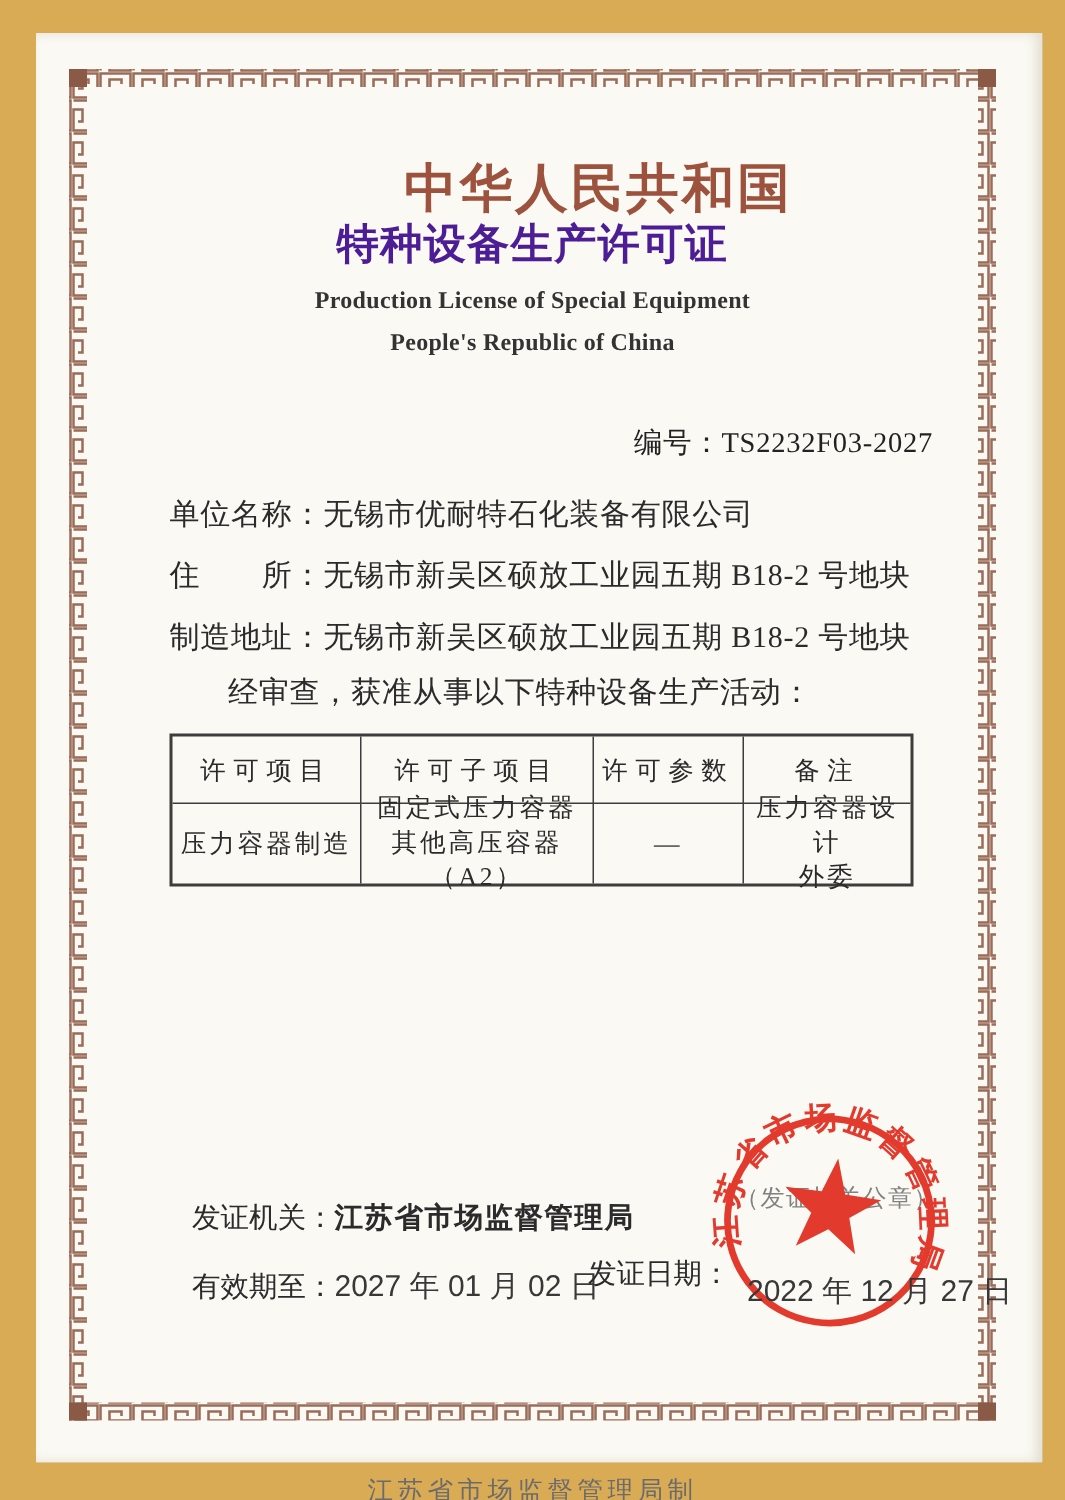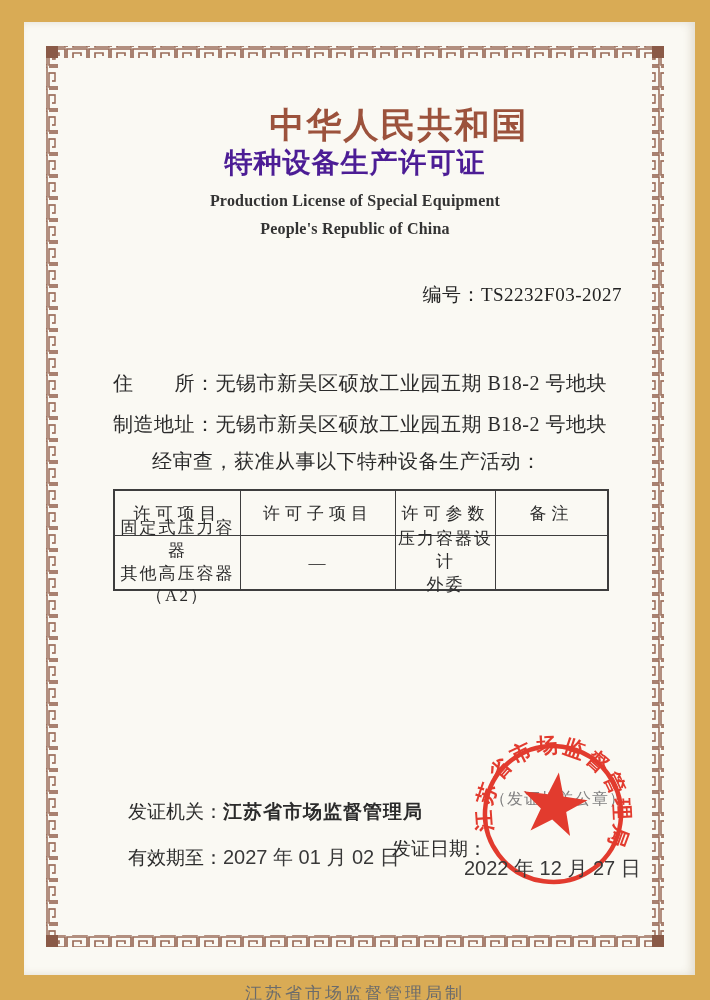--- a/index.html
+++ b/index.html
@@ -36,21 +36,21 @@
   .cell:nth-child(4n){border-right:none;}
   .cell.last-row{border-bottom:none;}
   .hcell{height:44px;letter-spacing:5px;}
   .bcell{height:53px;letter-spacing:2px;}
   .pre{white-space:pre-line;line-height:1.35;}
   .issuer{left:128px;top:799px;font-size:19px;color:#2b2b2b;}
   .issuer b{letter-spacing:1px;}
   .validity{left:128px;top:844px;font-size:19px;color:#2b2b2b;}
   .sans-val{font-family:"Liberation Sans","DejaVu Sans",sans-serif;font-size:20px;color:#383838;}
   .issue-label{left:392px;top:836px;font-size:19px;color:#2b2b2b;}
-  .issue-value{left:464px;top:847px;z-index:6;margin-top:8px;}
+  .issue-value{left:498px;top:847px;z-index:6;}
   .seal-note{
     left:472px;top:789px;width:172px;text-align:center;z-index:2;
     font-size:16px;color:#818181;letter-spacing:1px;
   }
   .seal{position:absolute;left:466px;top:726px;z-index:3;}
   .made-by{top:946px;font-size:17px;color:#6b6b6b;letter-spacing:3px;margin-top:36px;}
 </style>
 </head>
 <body>
 
@@ -77,29 +77,31 @@
     <rect x="652" y="935" width="12" height="12" fill="#8a5a47"></rect>
   </svg>
 
   <div class="abs center cn-title1">中华人民共和国</div>
   <div class="abs center cn-title2">特种设备生产许可证</div>
   <div class="abs center en-title en1">Production License of Special Equipment</div>
   <div class="abs center en-title en2">People's Republic of China</div>
 
   <div class="abs serial"><span>编号：</span><span>TS2232F03-2027</span></div>
 
+  <div class="abs infoline l1"><span>单位名称：</span><span>无锡市优耐特石化装备有限公司</span></div>
   <div class="abs infoline l2"><span>住　　所：</span><span>无锡市新吴区硕放工业园五期 B18-2 号地块</span></div>
   <div class="abs infoline l3"><span>制造地址：</span><span>无锡市新吴区硕放工业园五期 B18-2 号地块</span></div>
   <div class="abs infoline l4">经审查，获准从事以下特种设备生产活动：</div>
 
   <div class="lic-table">
     <div class="cell hcell">许可项目</div>
     <div class="cell hcell">许可子项目</div>
     <div class="cell hcell">许可参数</div>
     <div class="cell hcell">备注</div>
+    <div class="cell bcell last-row">压力容器制造</div>
     <div class="cell bcell last-row pre">固定式压力容器
 其他高压容器（A2）</div>
     <div class="cell bcell last-row">—</div>
     <div class="cell bcell last-row pre">压力容器设计
 外委</div>
   </div>
 
   <div class="abs issuer"><span>发证机关：</span><b>江苏省市场监督管理局</b></div>
 
   <div class="abs seal-note">（发证机关公章）</div>

